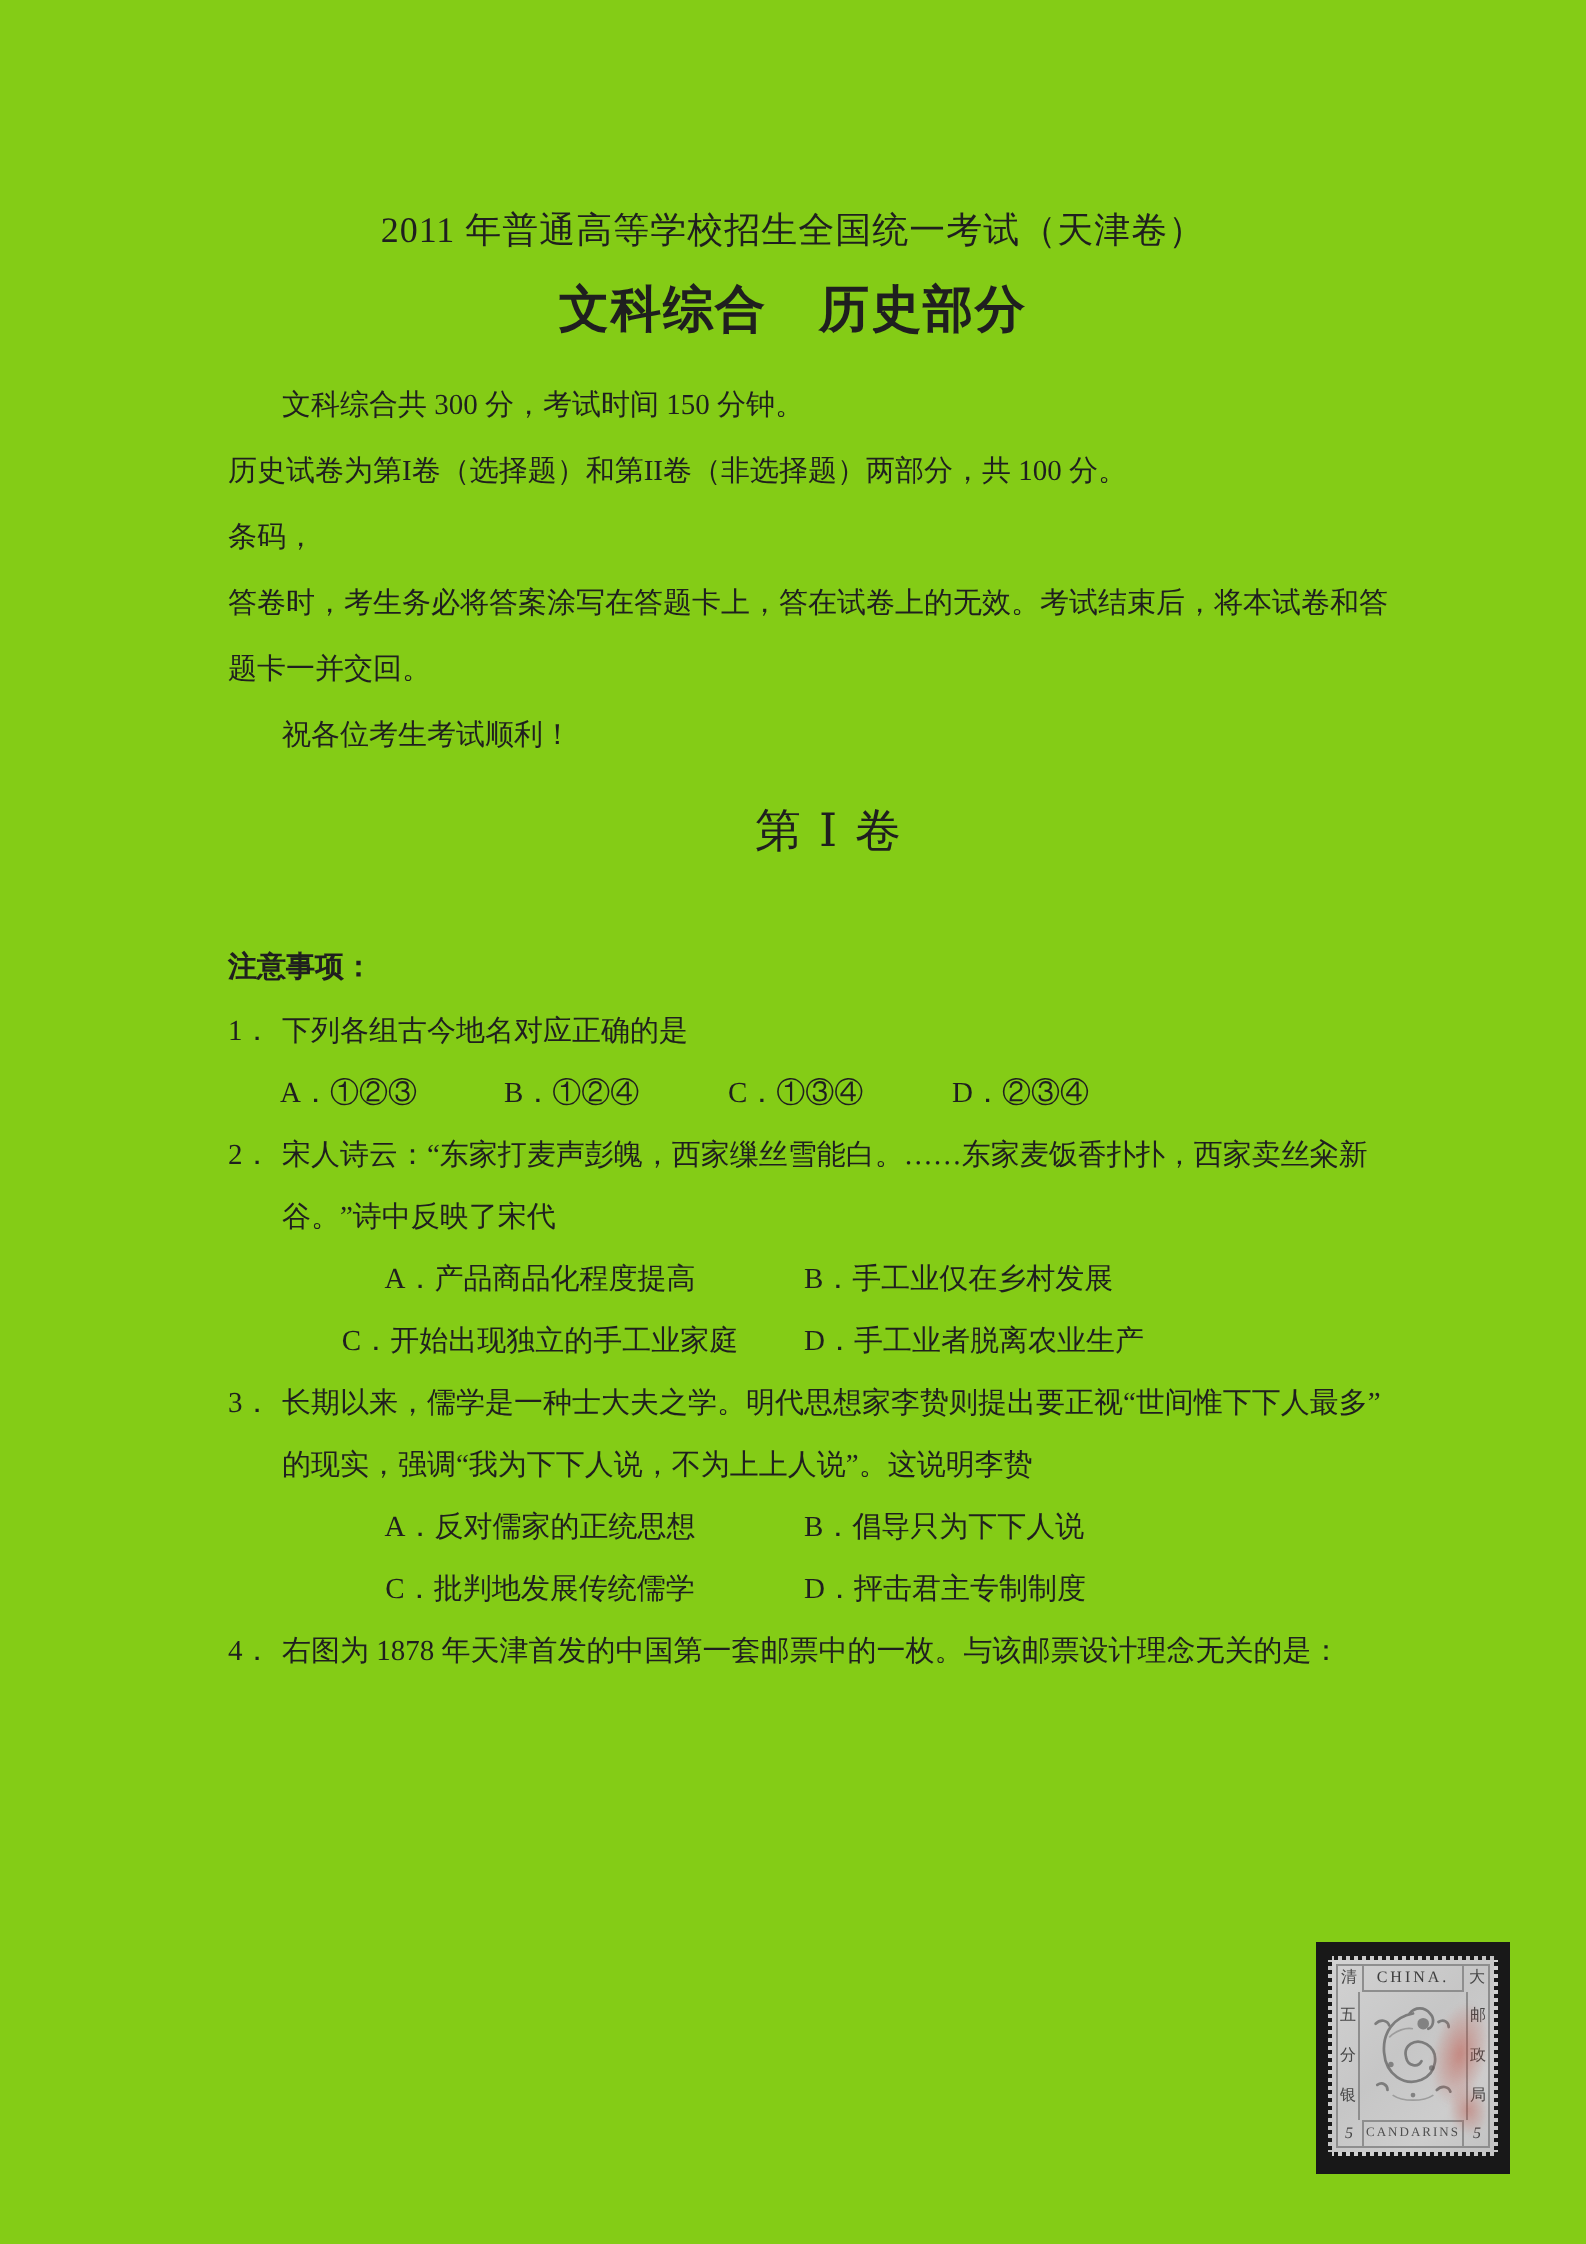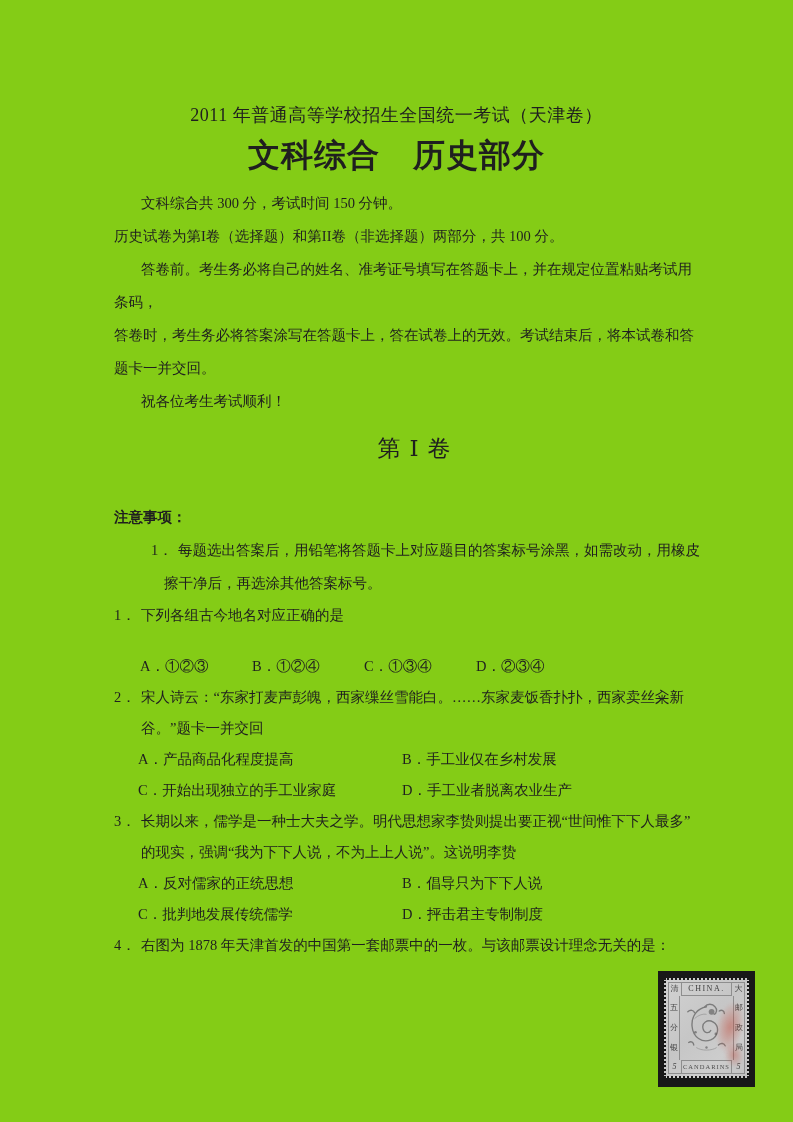--- a/index.html
+++ b/index.html
@@ -6,21 +6,21 @@
   .page {
     position:relative; width:793px; height:1122px; background:#84cc16;
     color:#1f1f1f; overflow:hidden;
     font-family:"Liberation Serif","DejaVu Serif",serif;
   }
   .doc-title {
     padding-top:104px; text-align:center; font-size:18px; line-height:22px;
     letter-spacing:0.5px;
   }
   .doc-subtitle {
-    margin-top:14px; text-align:center; font-size:32px; line-height:31px;
+    margin-top:14px; text-align:center; font-size:25px; line-height:31px;
     font-weight:bold; font-family:"Liberation Sans","DejaVu Sans",sans-serif;
     letter-spacing:1px;
   }
   .body-col { margin:16px 70px 0 114px; font-size:14.5px; }
   .line { line-height:33px; white-space:nowrap; }
   .ind { padding-left:27px; }
   .section-title {
     text-align:center; font-size:23px; line-height:33px;
     margin:14px 0 36px; letter-spacing:9px;
   }
@@ -30,22 +30,22 @@
   }
   .notice-item .first { padding-left:64px; }
   .notice-item .cont  { padding-left:50px; }
   .num { display:inline-block; width:27px; margin-left:-27px; }
   .q-area .line { line-height:31px; }
   .q .qline { padding-left:27px; }
   .row4a { padding-left:27px; margin-left:-3px; }
   .row4b { padding-left:27px; margin-left:-1px; }
   .row2  { padding-left:27px; margin-left:-3px; }
   .c4a { display:inline-block; width:130px; }
-  .c4b { display:inline-block; width:112px;margin-top:20px; }
-  .c2  { display:inline-block; width:264px; }
+  .c4b { display:inline-block; width:112px; }
+  .c2  { display:inline-block; width:264px;text-align:center; }
   .footer {
     position:absolute; top:1035px; left:0; right:0; text-align:center;
     font-size:14px; color:#222;
   }
   .footer .sep { margin:0 13px; color:#444; }
 
   
   .stamp {
     position:absolute; left:658px; top:971px; width:97px; height:116px;
     background:#181818;
@@ -94,54 +94,47 @@
 
 <div class="page">
 
   <div class="doc-title">2011 年普通高等学校招生全国统一考试（天津卷）</div>
   <div class="doc-subtitle">文科综合　历史部分</div>
 
   <div class="body-col">
 
     <div class="line ind">文科综合共 300 分，考试时间 150 分钟。</div>
     <div class="line">历史试卷为第I卷（选择题）和第II卷（非选择题）两部分，共 100 分。</div>
-    <div class="line ind">答卷前。考生务必将自己的姓名、准考证号填写在答题卡上，并在规定位置粘贴考试用</div>
     <div class="line">条码，</div>
     <div class="line">答卷时，考生务必将答案涂写在答题卡上，答在试卷上的无效。考试结束后，将本试卷和答</div>
     <div class="line">题卡一并交回。</div>
     <div class="line ind">祝各位考生考试顺利！</div>
 
     <div class="section-title">第Ⅰ卷</div>
 
     <div class="notice-heading">注意事项：</div>
 
-    <div class="notice-item">
-      <div class="line first">
-        <span class="num">1．</span><span>每题选出答案后，用铅笔将答题卡上对应题目的答案标号涂黑，如需改动，用橡皮</span>
-      </div>
-      <div class="line cont">擦干净后，再选涂其他答案标号。</div>
-    </div>
 
 
     <div class="q-area">
 
       <div class="q">
         <div class="line qline">
           <span class="num">1．</span><span>下列各组古今地名对应正确的是</span>
         </div>
         <div class="line row4b">
           <span class="c4b">A．①②③</span><span class="c4b">B．①②④</span><span class="c4b">C．①③④</span><span>D．②③④</span>
         </div>
       </div>
 
       <div class="q">
         <div class="line qline">
           <span class="num">2．</span><span>宋人诗云：“东家打麦声彭魄，西家缫丝雪能白。……东家麦饭香扑扑，西家卖丝籴新</span>
         </div>
-        <div class="line qline">谷。”题卡一并交回</div>
+        <div class="line qline">谷。”诗中反映了宋代</div>
         <div class="line row2">
           <span class="c2">A．产品商品化程度提高</span><span>B．手工业仅在乡村发展</span>
         </div>
         <div class="line row2">
           <span class="c2">C．开始出现独立的手工业家庭</span><span>D．手工业者脱离农业生产</span>
         </div>
       </div>
 
       <div class="q">
         <div class="line qline">

